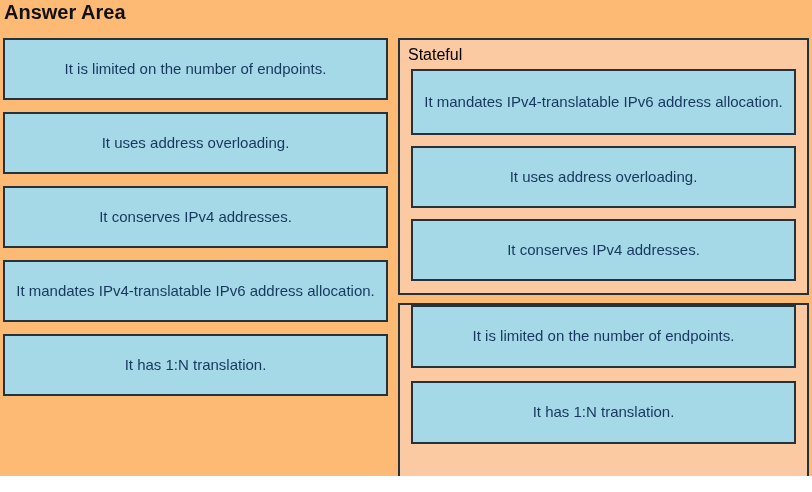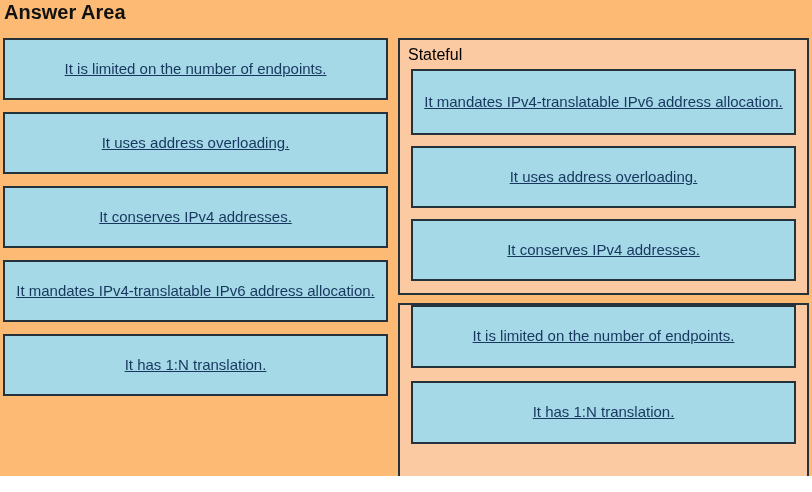--- a/index.html
+++ b/index.html
@@ -37,21 +37,20 @@
     background: var(--item-fill, #a6d9e8);
     border: 2px solid var(--border, #24333b);
     display: flex;
     align-items: center;
     justify-content: center;
     text-align: right;
     color: var(--item-text, #17375e);
     font-size: 15px;
     line-height: 1.25;
     padding: 19px 10px;
-    text-decoration: underline;
   }
   .group {
     position: absolute;
     left: 398px;
     width: 411px;
     box-sizing: border-box;
     background: var(--group-fill, #fbc9a2);
     border: 2px solid var(--border, #24333b);
   }
   .group-stateful { top: 38px; height: 257px; }

